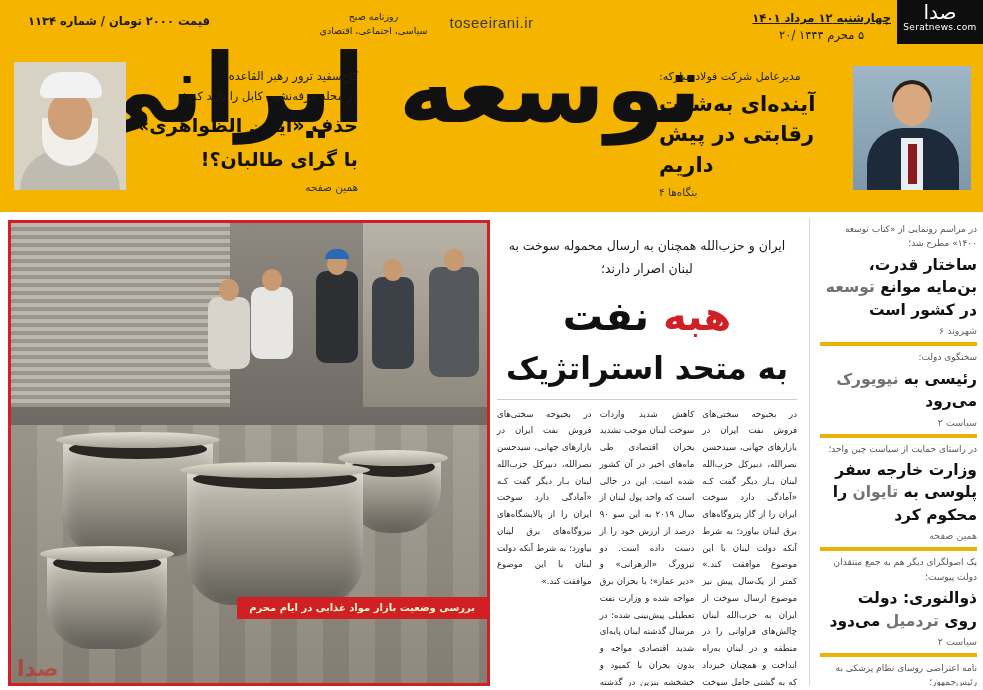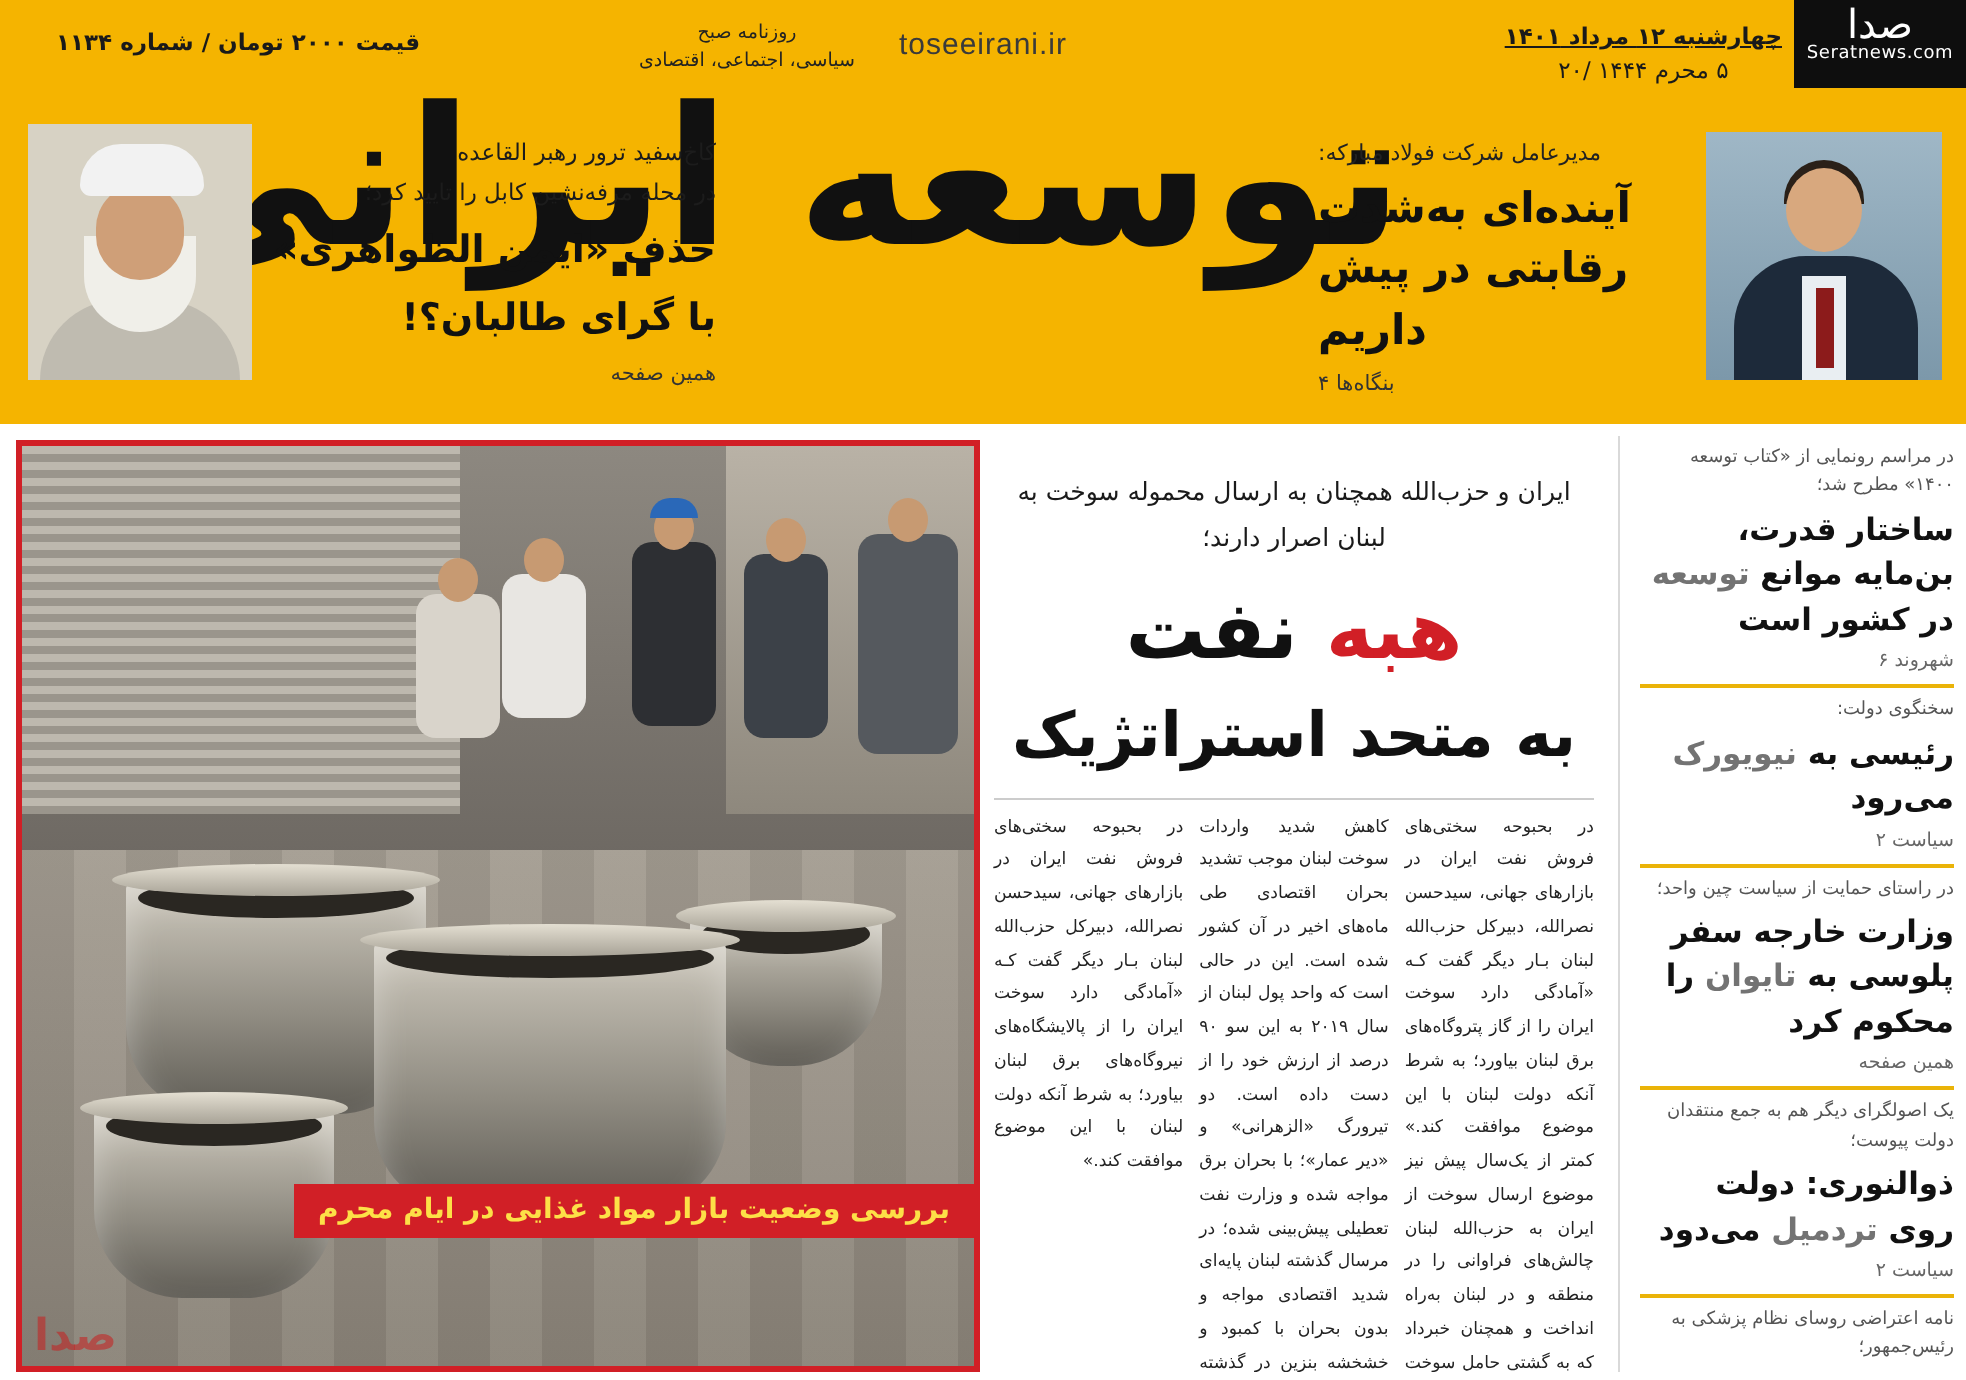--- a/index.html
+++ b/index.html
@@ -235,21 +235,21 @@
   
   .sidebar {
     position: absolute;
     top: 6px; right: 6px;
     width: 168px; height: 470px;
     direction: rtl;
     text-align: right;
     border-left: 1px solid #d9d9d9;
     padding-left: 10px;
   }
-  .side-item { padding: 4px 0 6px 0; border-bottom: 2px solid #eab308; }
+  .side-item { padding: 4px 0 6px 0; border-bottom: 4px solid #eab308; }
   .side-item:last-child { border-bottom: none; }
   .side-kicker {
     font-size: 9px; color: #555; line-height: 1.6; margin-bottom: 3px;
   }
   .side-title {
     font-size: 15.5px; line-height: 1.45; color: #111; font-weight: bold;
   }
   .side-title .hl { color: #737373; }
   .side-meta { font-size: 9.5px; color: #666; margin-top: 4px; }
 
@@ -365,22 +365,22 @@
   .p5 .p-body { background: #d9d4cb; }
   .cap {
     position: absolute; top: -4px; left: 50%; transform: translateX(-50%);
     width: 24px; height: 10px; border-radius: 10px 10px 0 0; background: #2a68b8;
   }
 
   .photo-caption-bar {
     position: absolute;
     bottom: 64px; right: 0;
     background: #d11f26;
-    color: #fde047;
-    font-size: 14px;
+    color: #fef9c3;
+    font-size: 10px;
     padding: 5px 12px 6px 12px;
     direction: rtl;
     font-weight: bold;
   }
   .photo-head {
     position: absolute;
     bottom: 0; right: 0; left: 0;
     background: rgba(255,255,255,.0);
     direction: rtl;
     text-align: right;

